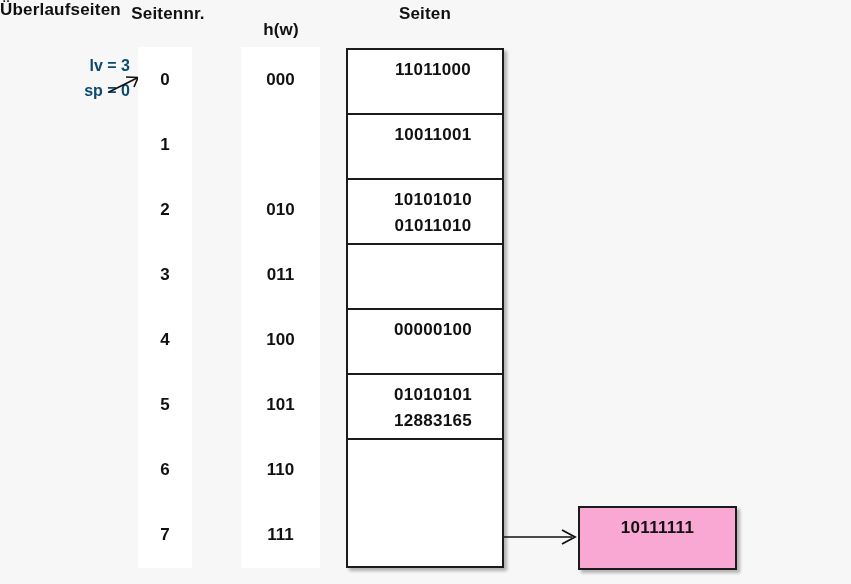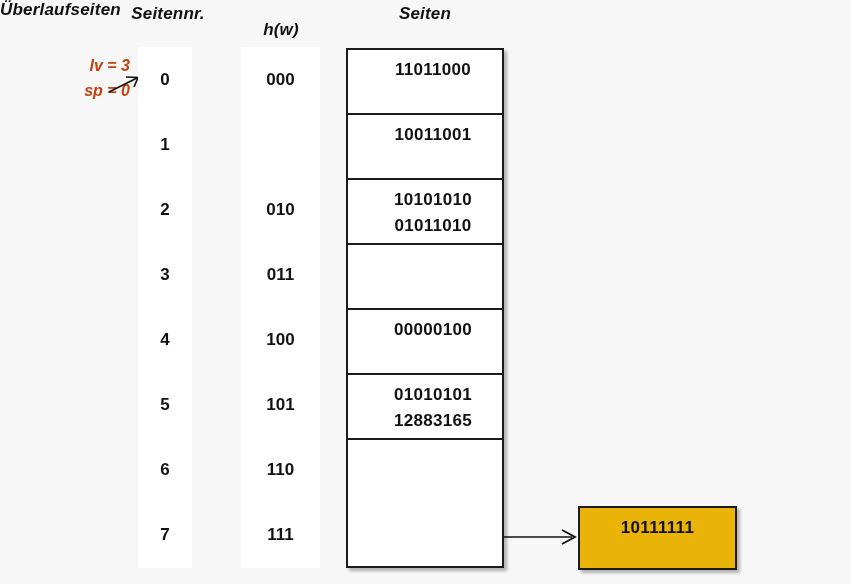--- a/index.html
+++ b/index.html
@@ -17,43 +17,41 @@
   #stage {
     position: absolute;
     left: 0; top: 0;
     width: 851px;
     height: 584px;
   }
 
   
   .col-header {
     position: absolute;
-    font-style: italic;
     font-weight: bold;
     font-size: 17px;
     color: #111111;
     text-align: center;
     white-space: nowrap;
     letter-spacing: 0.2px;
   }
   #hdr-seitennr { left: 108px; top: 4px; width: 120px; }
   #hdr-hw       { left: 240px; top: 20px; width: 82px;  }
   #hdr-seiten   { left: 346px; top: 4px; width: 158px; }
 
   
   #lvsp {
     position: absolute;
     left: 30px;
     top: 53px;
     width: 100px;
     text-align: right;
-    font-style: italic;
     font-weight: bold;
     font-size: 16px;
-    color: #c2410c;
+    color: #0c4a6e;
     line-height: 25px;
   }
   #lvsp div { white-space: nowrap; }
 
   #pointer-arrow {
     position: absolute;
     left: 108px;
     top: 74px;
     width: 34px;
     height: 22px;
@@ -115,21 +113,21 @@
 
   
   #overflow-box {
     position: absolute;
     left: 578px;
     top: 506px;
     width: 159px;
     height: 64px;
     box-sizing: border-box;
     border: 2px solid #1b1b1b;
-    background: #eab308;
+    background: #f9a8d4;
     box-shadow: 3px 3px 3px rgba(0,0,0,0.28);
     text-align: center;
     padding-top: 7px;
   }
   #overflow-box .entry {
     font-size: 17px;
     font-weight: bold;
     color: #111111;
     line-height: 26px;
     letter-spacing: 0.3px;

